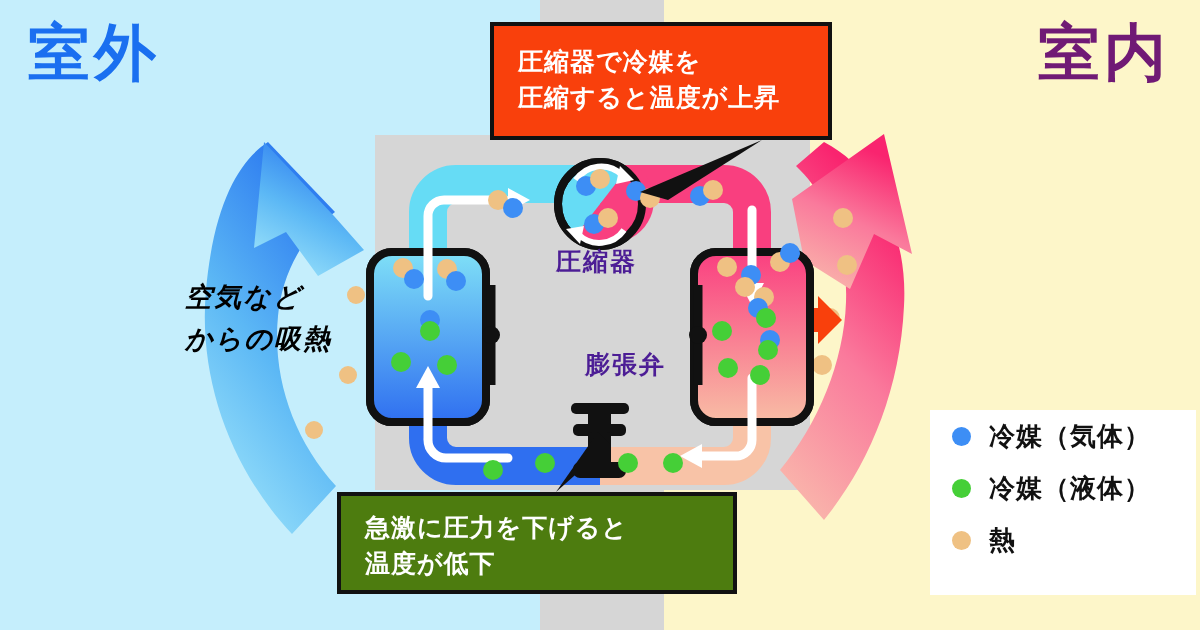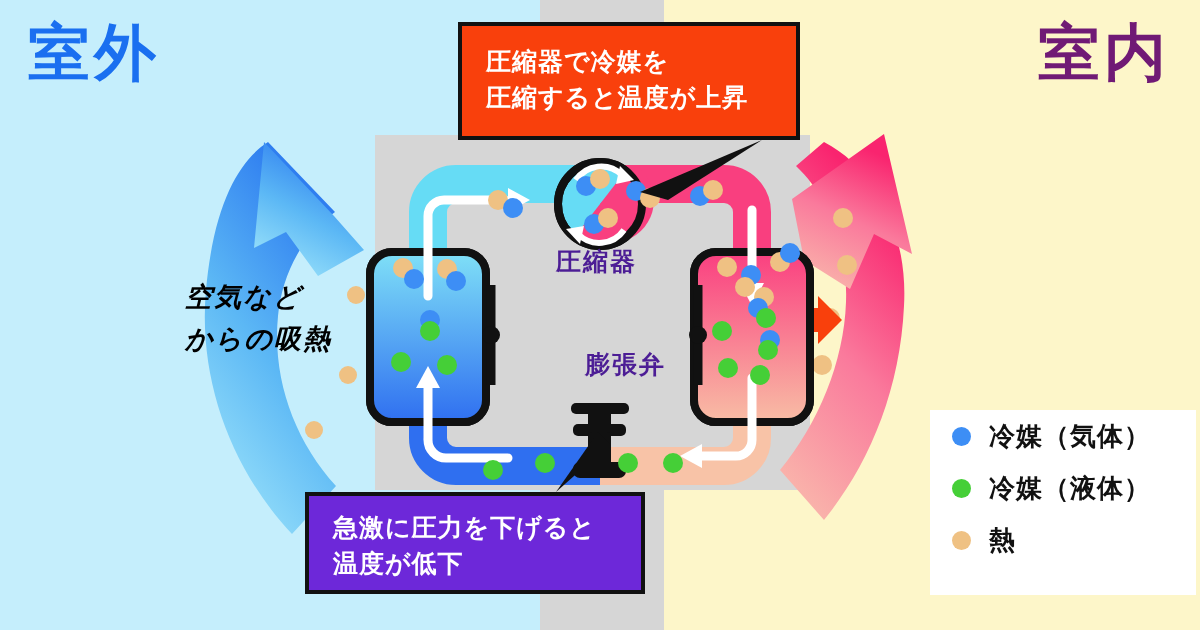--- a/index.html
+++ b/index.html
@@ -30,24 +30,24 @@
 
   
   .inner-label{position:absolute;font-size:25px;font-weight:bold;color:#4c1d95;letter-spacing:2px;}
   .lbl-compressor{left:556px;top:245px;}
   .lbl-valve{left:537px;top:348px;margin-left:48px;}
 
   
   .side-text{position:absolute;left:185px;top:277px;font-size:27px;font-weight:bold;color:#000000;line-height:1.55;letter-spacing:2px;font-style:italic;}
 
   
-  .callout{position:absolute;border:4px solid #111;box-sizing:border-box;}
+  .callout{position:absolute;border:4px solid #111;box-sizing:border-box;margin-left:32px;}
   .callout .line{color:#fff;font-size:25px;font-weight:bold;letter-spacing:1px;line-height:1.45;white-space:nowrap;}
   .callout-top{left:458px;top:22px;width:342px;height:118px;background:#f9400c;padding:17px 0 0 24px;}
-  .callout-bottom{left:305px;top:492px;width:340px;height:102px;background:#6d28d9;padding:13px 0 0 24px;}
+  .callout-bottom{left:305px;top:492px;width:400px;height:102px;background:#4d7c0f;padding:13px 0 0 24px;}
 
   
   .legend{position:absolute;left:930px;top:410px;width:266px;height:185px;background:#fff;}
   .legend-row{display:flex;align-items:center;height:52px;padding-left:22px;}
   .legend-dot{width:19px;height:19px;border-radius:50%;flex:0 0 auto;margin-right:18px;}
   .legend-text{font-size:26px;font-weight:bold;color:#111;letter-spacing:1px;}
 </style>
 </head>
 <body>
 

